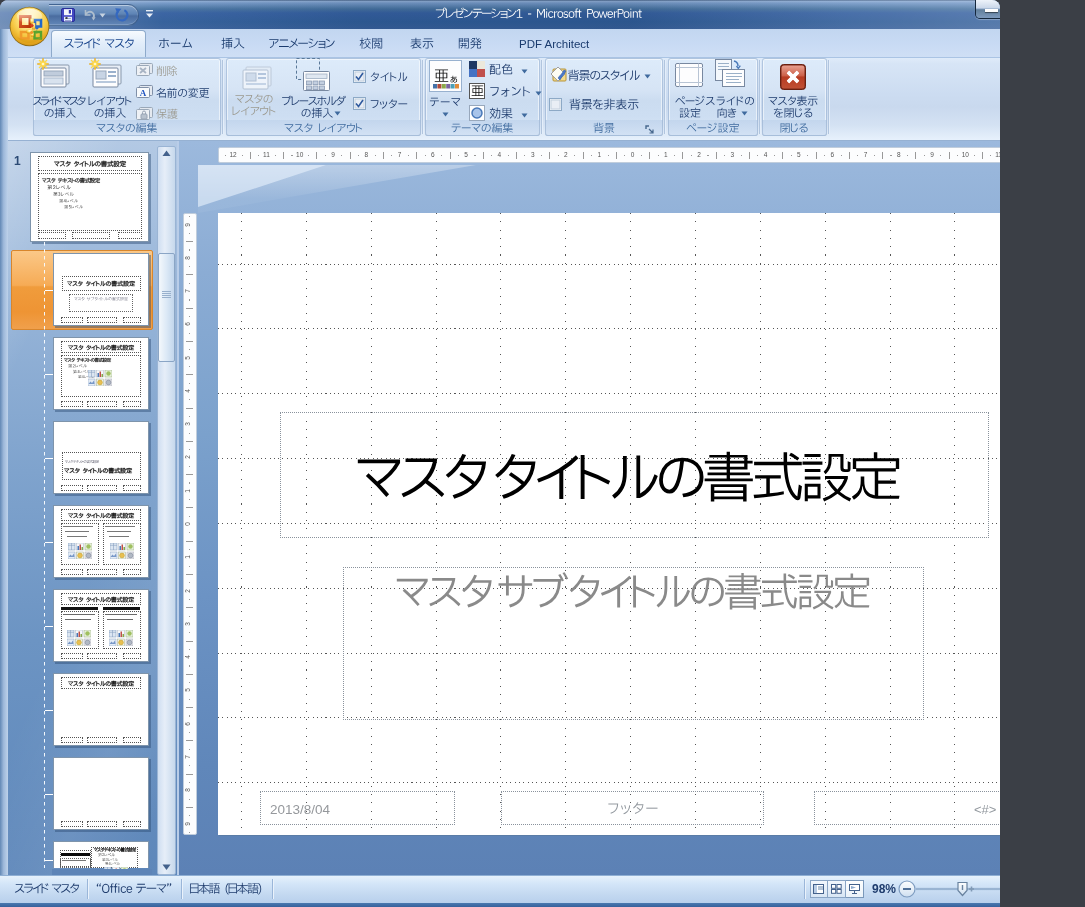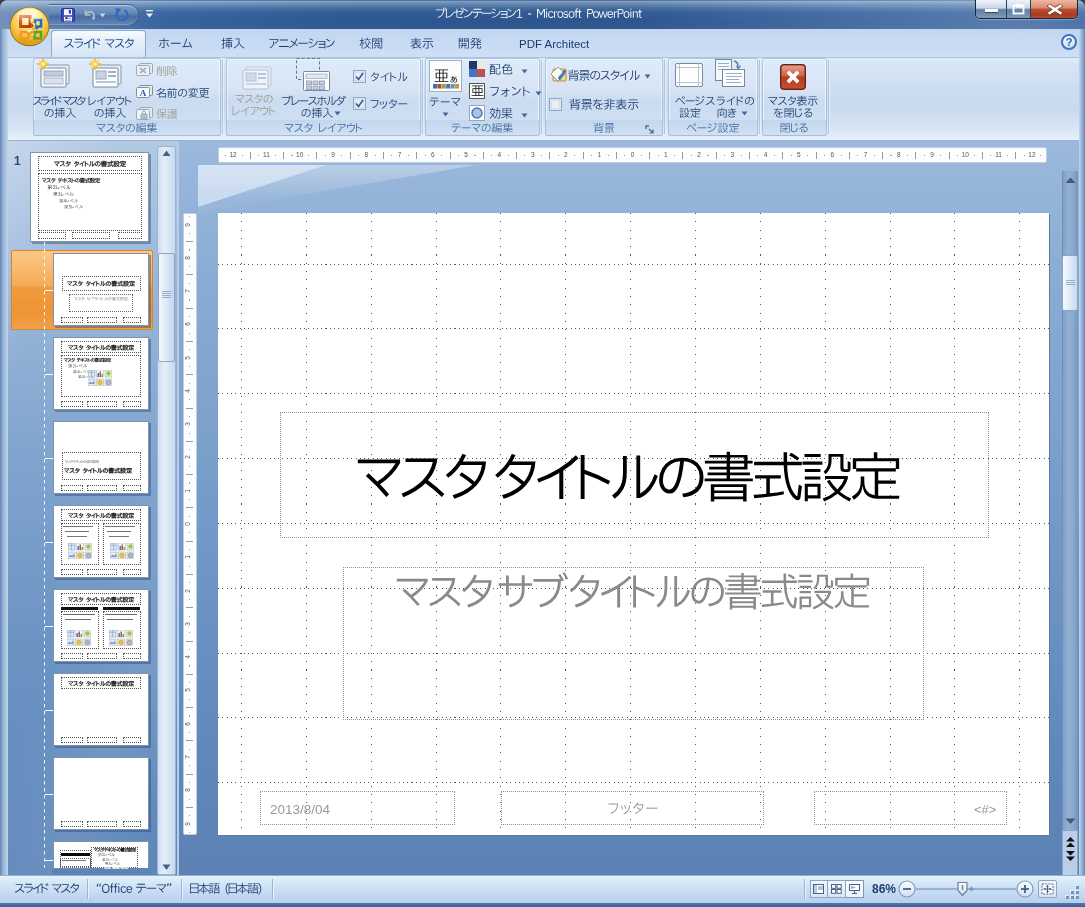--- a/index.html
+++ b/index.html
@@ -1,15 +1,15 @@
 <!DOCTYPE html>
 <html><head><meta charset="utf-8"><style>
 *{margin:0;padding:0;box-sizing:border-box}
 html,body{width:1085px;height:907px;overflow:hidden;background:#3b3f46;font-family:"Liberation Sans",sans-serif}
-#win{position:absolute;left:0;top:0;width:1085px;height:907px;border-radius:8px 8px 0 0;overflow:hidden;
+#win{position:absolute;left:0;top:0;width:1000px;height:907px;border-radius:8px 8px 0 0;overflow:hidden;
  background:linear-gradient(180deg,#a8c2e2 0%,#8fb0d6 30%,#7da2cd 60%,#6287b9 100%)}
 .abs{position:absolute}
 </style></head>
 <body>
 <svg width="0" height="0" style="position:absolute">
     <defs>
       <path id="g30d7" d="M972 728Q972 674 938 640Q904 607 847 607Q822 607 802 614Q780 358 656 204Q531 50 286 -23L255 48Q412 96 512 172Q612 249 664 361Q717 473 729 630H110V700H726Q723 714 723 728Q723 782 757 816Q791 849 847 849Q904 849 938 816Q972 782 972 728ZM919 735Q919 764 900 782Q881 799 847 799Q813 799 794 782Q776 764 776 735V721Q776 692 794 674Q813 657 847 657Q881 657 900 674Q919 692 919 721Z"></path>
       <path id="g30ec" d="M218 4V764H289V75Q456 97 598 196Q740 295 827 461L883 417Q791 244 636 135Q480 26 289 4Z"></path>
       <path id="g30bc" d="M883 676Q840 763 795 831L848 855Q901 774 935 701ZM768 639Q733 717 682 794L737 819Q792 733 822 663ZM548 277Q642 334 703 394Q764 455 805 530L367 460V156Q367 98 393 73Q419 48 478 48H833V-20H481Q383 -20 340 21Q297 62 297 154V449L70 412L60 481L297 519V763H367V530L872 610L885 543Q843 444 770 365Q697 286 590 219Z"></path>
       <path id="g30f3" d="M457 510Q314 607 148 684L184 747Q351 668 497 570ZM160 88Q336 121 460 185Q584 249 672 354Q761 459 827 618L888 577Q789 334 620 200Q451 66 180 15Z"></path>
@@ -1619,21 +1619,21 @@
       </div>
 <div style="width:18px;border:1px solid #7a98ba;border-left:none;background:linear-gradient(180deg,#fdfefe,#eaf2f9);position:relative">
 <svg style="position:absolute;left:2.5px;top:2.5px" width="11" height="10" viewBox="0 0 11 10">
           <rect x="0.5" y="0.5" width="10" height="6" fill="#fff" stroke="#44628c"></rect>
           <path d="M2 2 L7 3.5 L2 5 Z" fill="#8aa8cc"></path>
           <line x1="5.5" y1="7" x2="5.5" y2="9" stroke="#44628c"></line>
           <line x1="3" y1="9.5" x2="8" y2="9.5" stroke="#44628c"></line>
         </svg>
       </div>
 </div>
-    <div class="abs" style="left:872px;top:882px;font-size:12px;font-weight:bold;color:#1f3c6d">86%</div>
+    <div class="abs" style="left:872px;top:882px;font-size:12px;font-weight:bold;color:#1f3c6d">98%</div>
     <svg class="abs" style="left:898px;top:880px" width="136" height="18" viewBox="0 0 136 18">
 <line x1="18" y1="9" x2="118" y2="9" stroke="#7e9cc0" stroke-width="1.4"></line>
 <line x1="18" y1="9" x2="118" y2="9" stroke="#a9c2dd" stroke-width="3" opacity=".35"></line>
 <circle cx="9" cy="9" r="8" fill="url(#zbg)" stroke="#7e9cc0" stroke-width="1.2"></circle>
 <line x1="5" y1="9" x2="13" y2="9" stroke="#3f618c" stroke-width="1.8"></line>
 <circle cx="127" cy="9" r="8" fill="url(#zbg)" stroke="#7e9cc0" stroke-width="1.2"></circle>
 <line x1="123" y1="9" x2="131" y2="9" stroke="#3f618c" stroke-width="1.8"></line>
 <line x1="127" y1="5" x2="127" y2="13" stroke="#3f618c" stroke-width="1.8"></line>
 <path d="M60 2.5 h9 v8 l-4.5 5 l-4.5 -5 z" fill="url(#zbg)" stroke="#68829f" stroke-width="1.2"></path>
 <line x1="64.5" y1="5" x2="64.5" y2="10" stroke="#68829f" stroke-width="1.4"></line>

